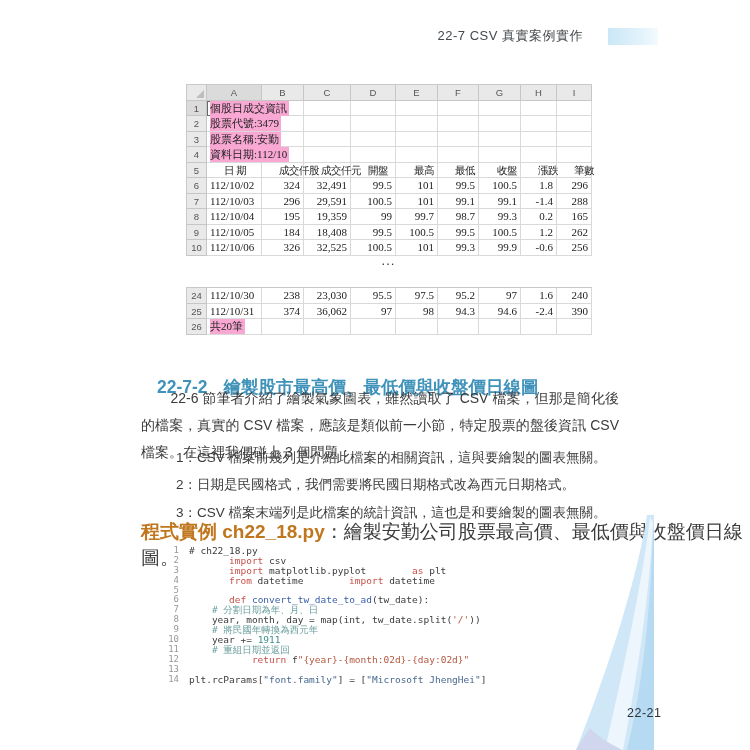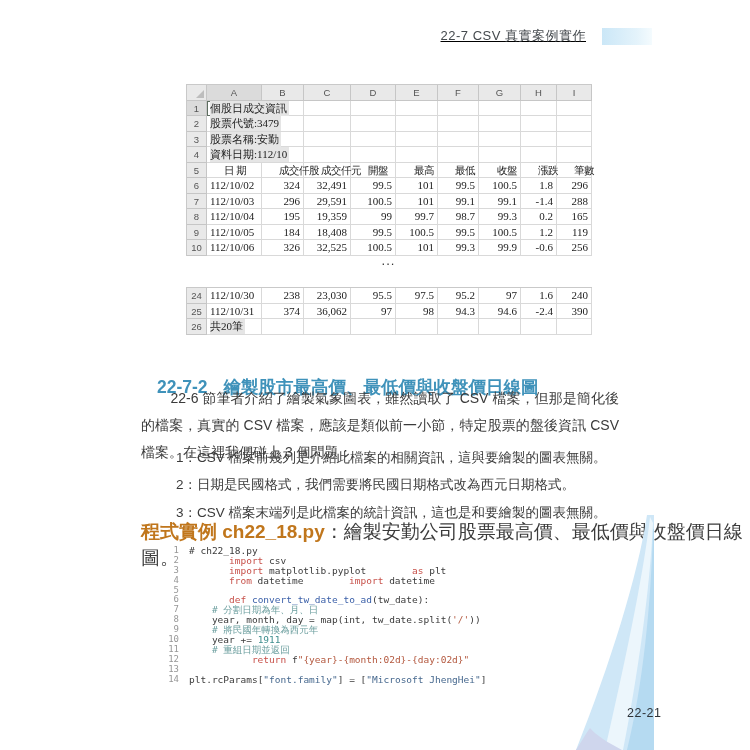--- a/index.html
+++ b/index.html
@@ -3,42 +3,42 @@
 <meta charset="utf-8">
 <style>
   * { margin:0; padding:0; box-sizing:border-box; }
   html,body { width:750px; height:750px; }
   body {
     position:relative; width:750px; height:750px; background:#ffffff;
     font-family:"Liberation Sans","DejaVu Sans",sans-serif; overflow:hidden;
   }
 
   
-  .running-header { position:absolute; top:27px; right:98px; display:flex; align-items:center; gap:16px;text-decoration:underline; }
+  .running-header { position:absolute; top:27px; right:92px; display:flex; align-items:center; gap:25px; }
   .running-header .rh-title { font-size:13px; color:#44494d; letter-spacing:0.5px; }
   .header-bar { width:50px; height:17px; background:linear-gradient(90deg,#cbe7f7 0%,#e4f3fb 70%,#f4fbfe 100%); }
 
   
   .sheet {
     position:absolute; display:grid;
     grid-template-columns:20px 55px 42px 47px 45px 42px 41px 42px 36px 35px;
     grid-auto-rows:15.5px;
     border-top:1px solid #c9c9c9; border-left:1px solid #c9c9c9;
     font-family:"Liberation Serif","DejaVu Serif",serif; font-size:11px; color:#222; background:#fff;
   }
   #sheet1 { left:186px; top:84px; }
   #sheet2 { left:186px; top:287px; }
   .cell { border-right:1px solid #d9d9d9; border-bottom:1px solid #d9d9d9; line-height:15px; padding:0 3px; white-space:nowrap; position:relative; }
   .chrome { background:#e9e9e9; border-right:1px solid #c6c6c6; border-bottom:1px solid #c6c6c6;
     font-family:"Liberation Sans",sans-serif; font-size:9.5px; color:#555; text-align:center; padding:0; }
   .hl { background:#dbdbdb; }
   .right { text-align:right; }
   .hdr { padding:0 17px; font-size:10.5px; letter-spacing:-0.5px; }
   .hdr.right { padding-right:3px; }
-  .info-span { position:relative; z-index:2; background:#e5e5e5; display:inline-block; padding-right:2px; }
+  .info-span { position:relative; z-index:2; background:#f9a8d4; display:inline-block; padding-right:2px; }
   .sel { outline:1.6px solid #5e6e60; outline-offset:-1px; z-index:3; }
   .corner::after { content:""; position:absolute; right:2px; bottom:2px;
     border-left:8px solid transparent; border-bottom:8px solid #bdbdbd; }
   .sheet-ellipsis { position:absolute; left:186px; top:253px; width:405px; text-align:center;
     font-size:13px; color:#333; letter-spacing:1px; }
 
   
   .section-heading { position:absolute; left:157px; top:350px; font-size:17.5px; font-weight:bold;margin-top:25px; }
   .section-num { margin-right:16px; }
 
@@ -166,21 +166,21 @@
     <div class="cell right"><span>165</span></div>
     <div class="cell chrome">9</div>
     <div class="cell"><span>112/10/05</span></div>
     <div class="cell right"><span>184</span></div>
     <div class="cell right"><span>18,408</span></div>
     <div class="cell right"><span>99.5</span></div>
     <div class="cell right"><span>100.5</span></div>
     <div class="cell right"><span>99.5</span></div>
     <div class="cell right"><span>100.5</span></div>
     <div class="cell right"><span>1.2</span></div>
-    <div class="cell right"><span>119</span></div>
+    <div class="cell right"><span>262</span></div>
     <div class="cell chrome">10</div>
     <div class="cell"><span>112/10/06</span></div>
     <div class="cell right"><span>326</span></div>
     <div class="cell right"><span>32,525</span></div>
     <div class="cell right"><span>100.5</span></div>
     <div class="cell right"><span>101</span></div>
     <div class="cell right"><span>99.3</span></div>
     <div class="cell right"><span>99.9</span></div>
     <div class="cell right"><span>-0.6</span></div>
     <div class="cell right"><span>256</span></div>

